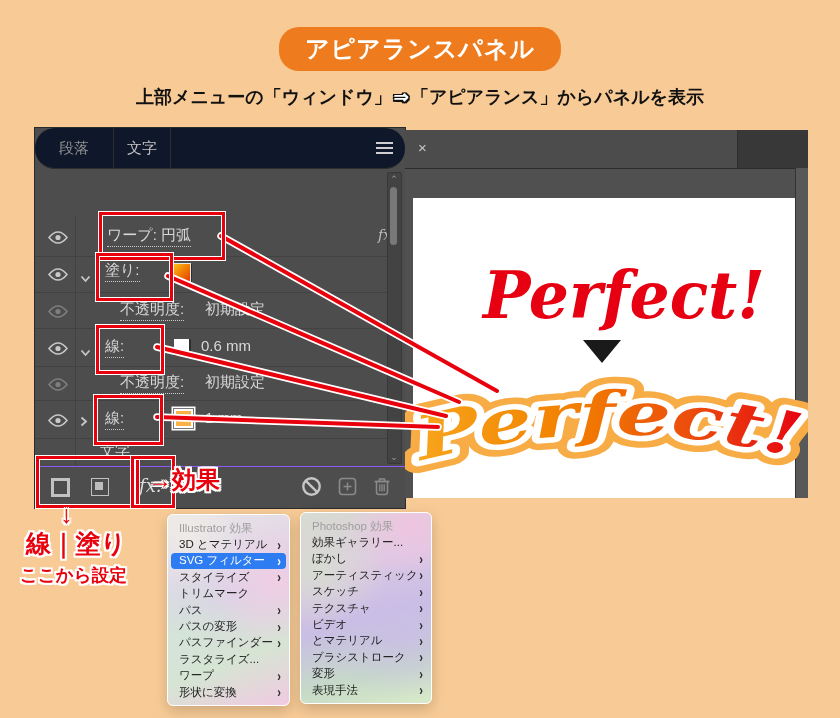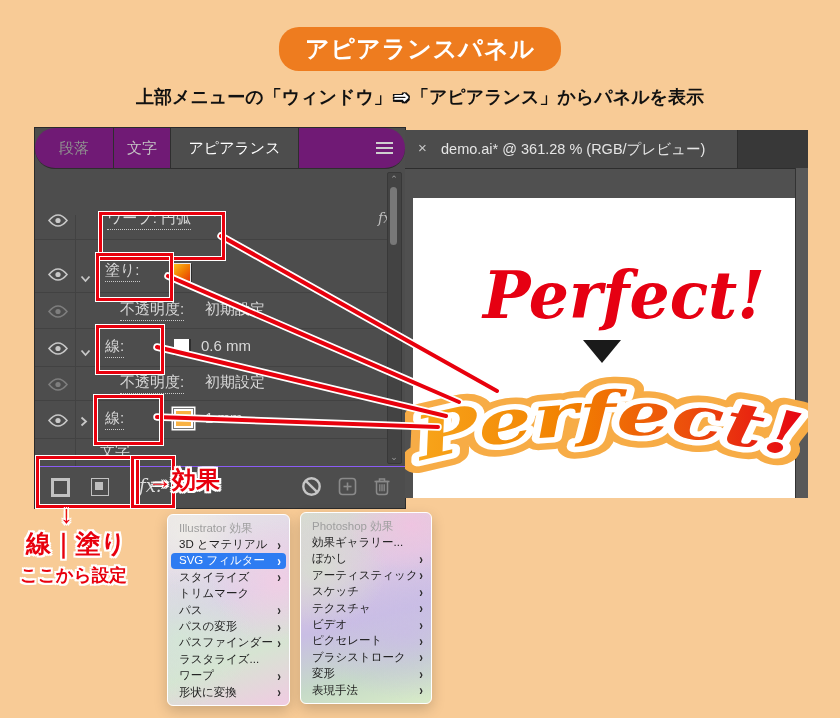--- a/index.html
+++ b/index.html
@@ -8,21 +8,21 @@
   #stage{position:absolute;inset:0;width:840px;height:718px;}
 
   
   .badge{left:50%;transform:translateX(-50%);top:27px;background:#EE7C1F;color:#fff;
          font-size:24px;font-weight:bold;padding:6px 26px;border-radius:20px;letter-spacing:1px;}
   .subtitle{top:85px;left:0;width:840px;text-align:center;font-size:18px;font-weight:bold;color:#111;}
   .subtitle .arr-out{color:#fff;text-shadow:-1.5px -1.5px 0 #111,1.5px -1.5px 0 #111,-1.5px 1.5px 0 #111,1.5px 1.5px 0 #111,0 -1.5px 0 #111,0 1.5px 0 #111,-1.5px 0 0 #111,1.5px 0 0 #111;padding:0 2px;}
 
   
   .panel{left:35px;top:128px;width:370px;height:380px;background:#4D4D4D;box-shadow:0 0 0 1px #2b2b2b;}
-  .tabbar{position:absolute;top:0;left:0;width:370px;height:40px;background:#701a75;border-bottom:1px solid #2e2e2e;border-radius:20px;}
+  .tabbar{position:absolute;top:0;left:0;width:370px;height:40px;background:#0f172a;border-bottom:1px solid #2e2e2e;border-radius:20px;}
   .tab{position:absolute;top:0;height:40px;line-height:40px;text-align:center;font-size:15px;}
   .tab.t1{left:0;width:78px;color:#8F8F8F;border-right:1px solid #2e2e2e;}
   .tab.t2{left:79px;width:56px;color:#C4C4C4;border-right:1px solid #2e2e2e;}
   .tab.t3{left:136px;width:127px;color:#fff;background:#4D4D4D;border-right:1px solid #2e2e2e;}
   .hamburger{position:absolute;right:12px;top:14px;width:17px;height:12px;}
   .hamburger span{display:block;height:2px;background:#CFCFCF;margin-bottom:3px;}
 
   .prow{position:absolute;left:0;width:353px;border-bottom:1px solid #424242;}
   .vdiv{position:absolute;left:40px;top:87px;width:1px;height:251px;background:#424242;}
   .rlabel{position:absolute;font-size:15px;color:#D8D8D8;white-space:nowrap;}
@@ -91,32 +91,31 @@
 
 <div id="stage">
 
   <div class="abs subtitle"><span>上部メニューの「ウィンドウ」</span><span class="arr-out">⇒</span><span>「アピアランス」からパネルを表示</span></div>
   <div class="abs badge">アピアランスパネル</div>
 
   <div class="abs panel">
     <div class="tabbar">
       <div class="tab t1">段落</div>
       <div class="tab t2">文字</div>
-      <div class="tab t3">アピアランス</div>
       <div class="hamburger">
           <span></span>
           <span></span>
           <span></span>
         </div>
     </div>
 
     <div class="vdiv"></div>
 
 
-    <div class="prow" style="top:72px;height:39px;">
+    <div class="prow" style="top:89px;height:39px;">
       <span class="eye" style="top:13px;">
         <svg width="20" height="13" viewBox="0 0 20 13">
             <path d="M1 6.5 Q10 -4.5 19 6.5 Q10 17.5 1 6.5 Z" fill="none" stroke="#C8C8C8" stroke-width="1.6"></path>
             <circle cx="10" cy="6.5" r="2.6" fill="#C8C8C8"></circle>
           </svg>
       </span>
       <span class="rlabel dotted" style="left:72px;top:9px;">ワープ: 円弧</span>
       <span class="fxmark" style="left:343px;top:10px;">fx</span>
     </div>
 
@@ -231,21 +230,20 @@
             <line x1="11.2" y1="8.2" x2="11.2" y2="15.2" stroke="#8A8A8A" stroke-width="1.3"></line>
           </svg>
       </div>
     </div>
   </div>
 
   <div class="abs docwin">
     <div class="doctabbar">
       <div class="doctab">
         <span class="close">×</span>
-        <span class="ttl">demo.ai* @ 361.28 % (RGB/プレビュー)</span>
       </div>
     </div>
     <div class="artboard"></div>
     <div class="docscroll"></div>
   </div>
 
   <svg id="artsvg" width="403" height="330" viewBox="0 0 403 330" xmlns="http://www.w3.org/2000/svg" xmlns:xlink="http://www.w3.org/1999/xlink">
     <defs>
       <linearGradient id="og" x1="0" y1="0" x2="1" y2="0">
         <stop offset="0" stop-color="#F8A81D"></stop>
@@ -363,21 +361,21 @@
       </div>
     <div class="mi">
         <span>テクスチャ</span>
         <span class="arr">›</span>
       </div>
     <div class="mi">
         <span>ビデオ</span>
         <span class="arr">›</span>
       </div>
     <div class="mi">
-        <span>ピクセレート</span>
+        <span>とマテリアル</span>
         <span class="arr">›</span>
       </div>
     <div class="mi">
         <span>ブラシストローク</span>
         <span class="arr">›</span>
       </div>
     <div class="mi">
         <span>変形</span>
         <span class="arr">›</span>
       </div>

